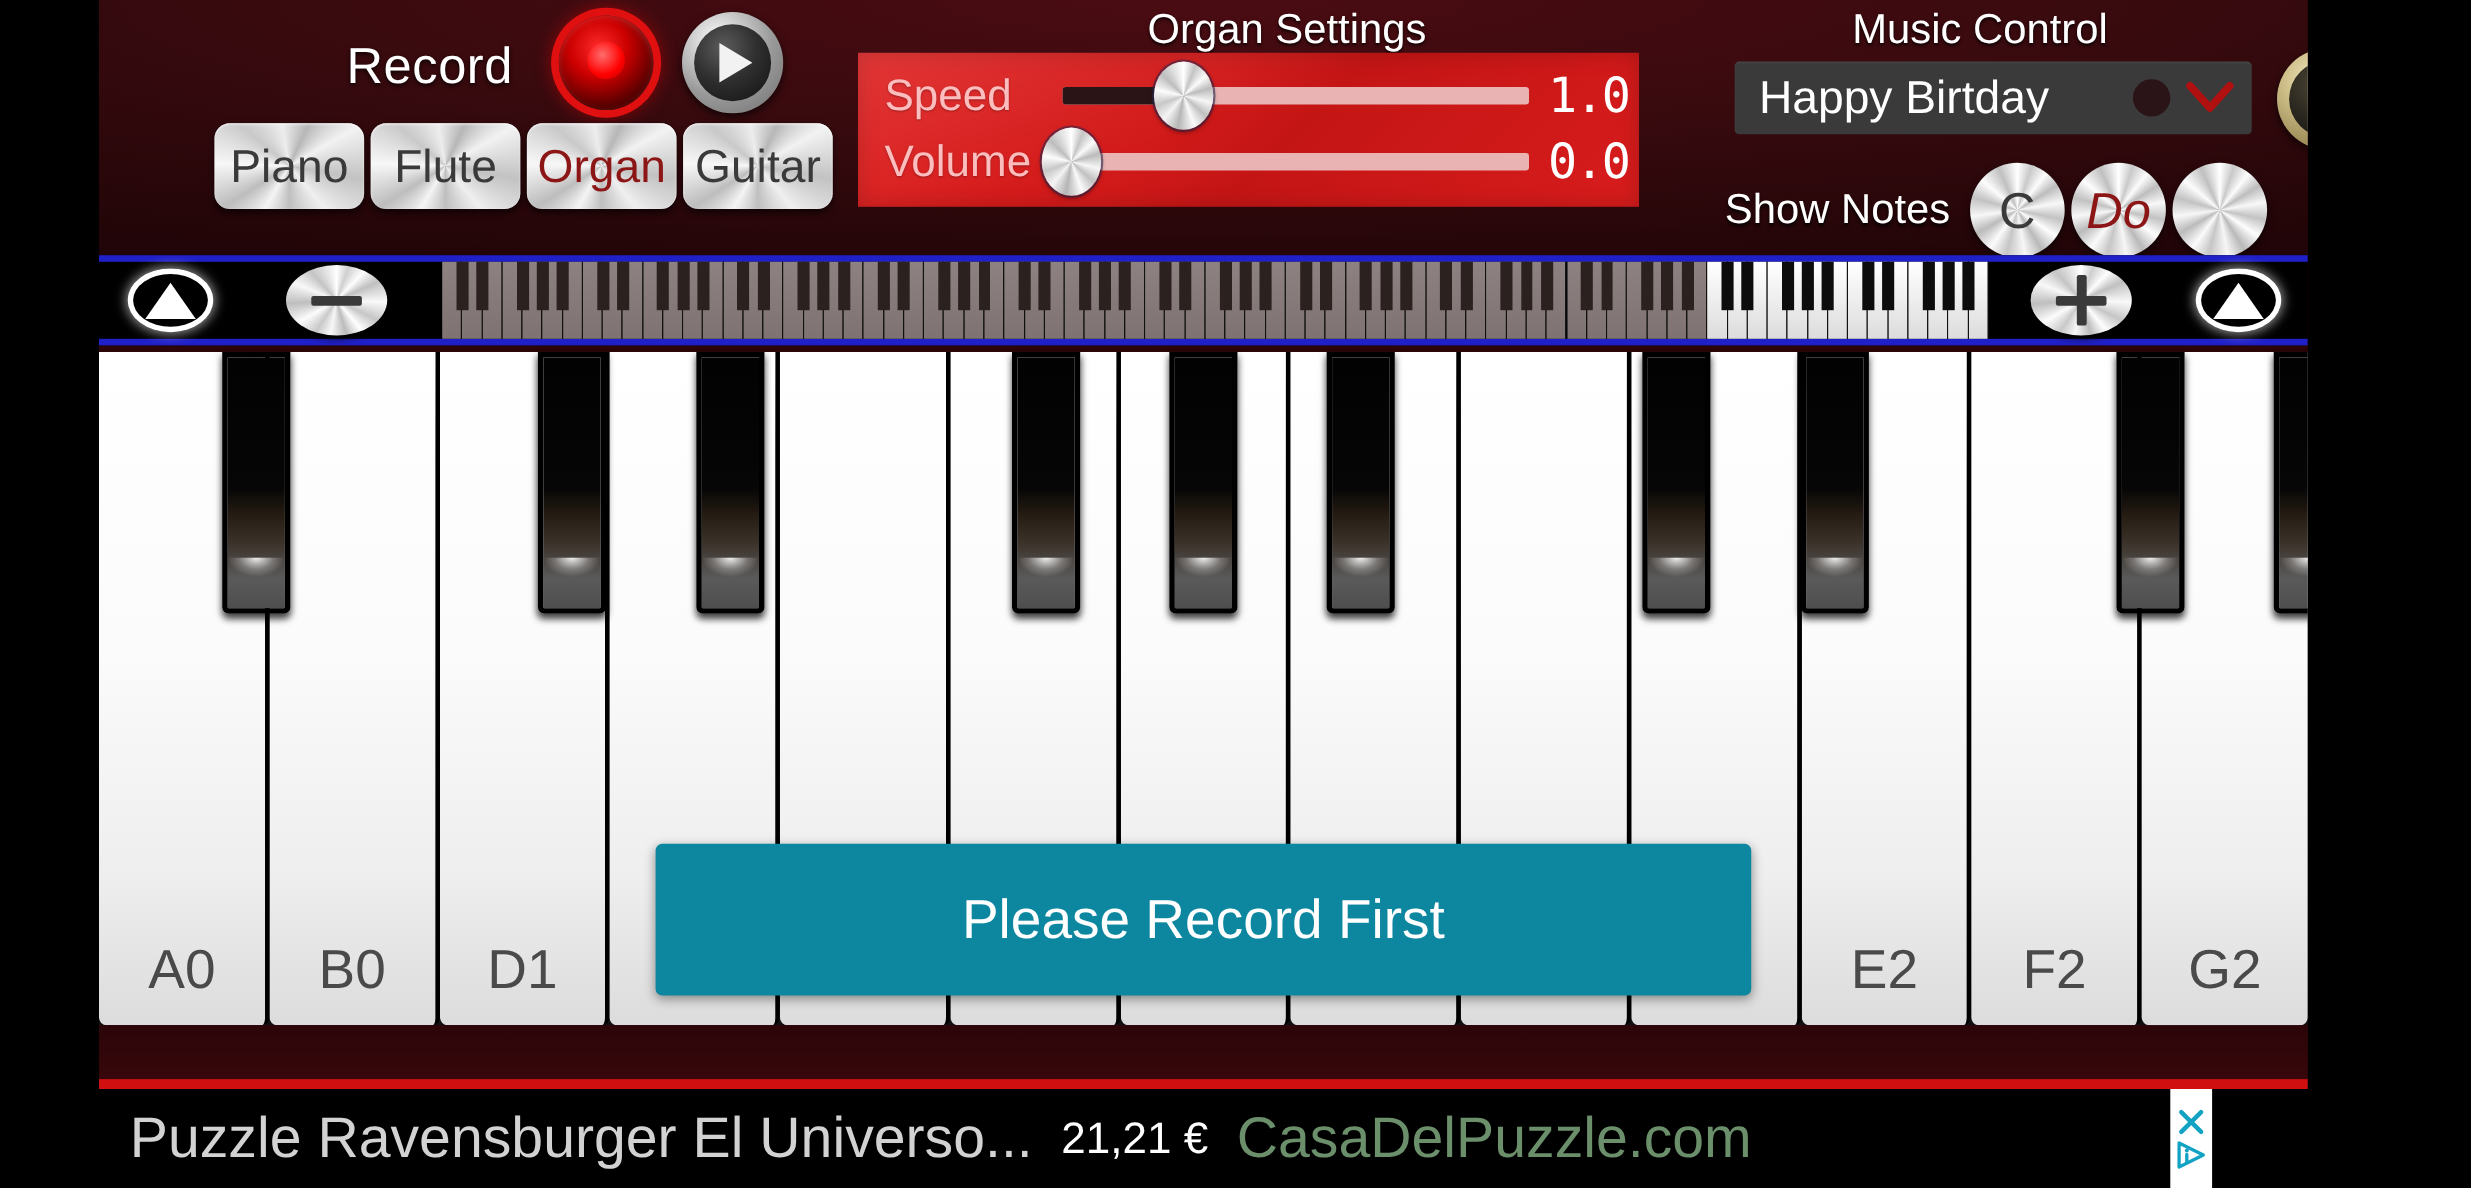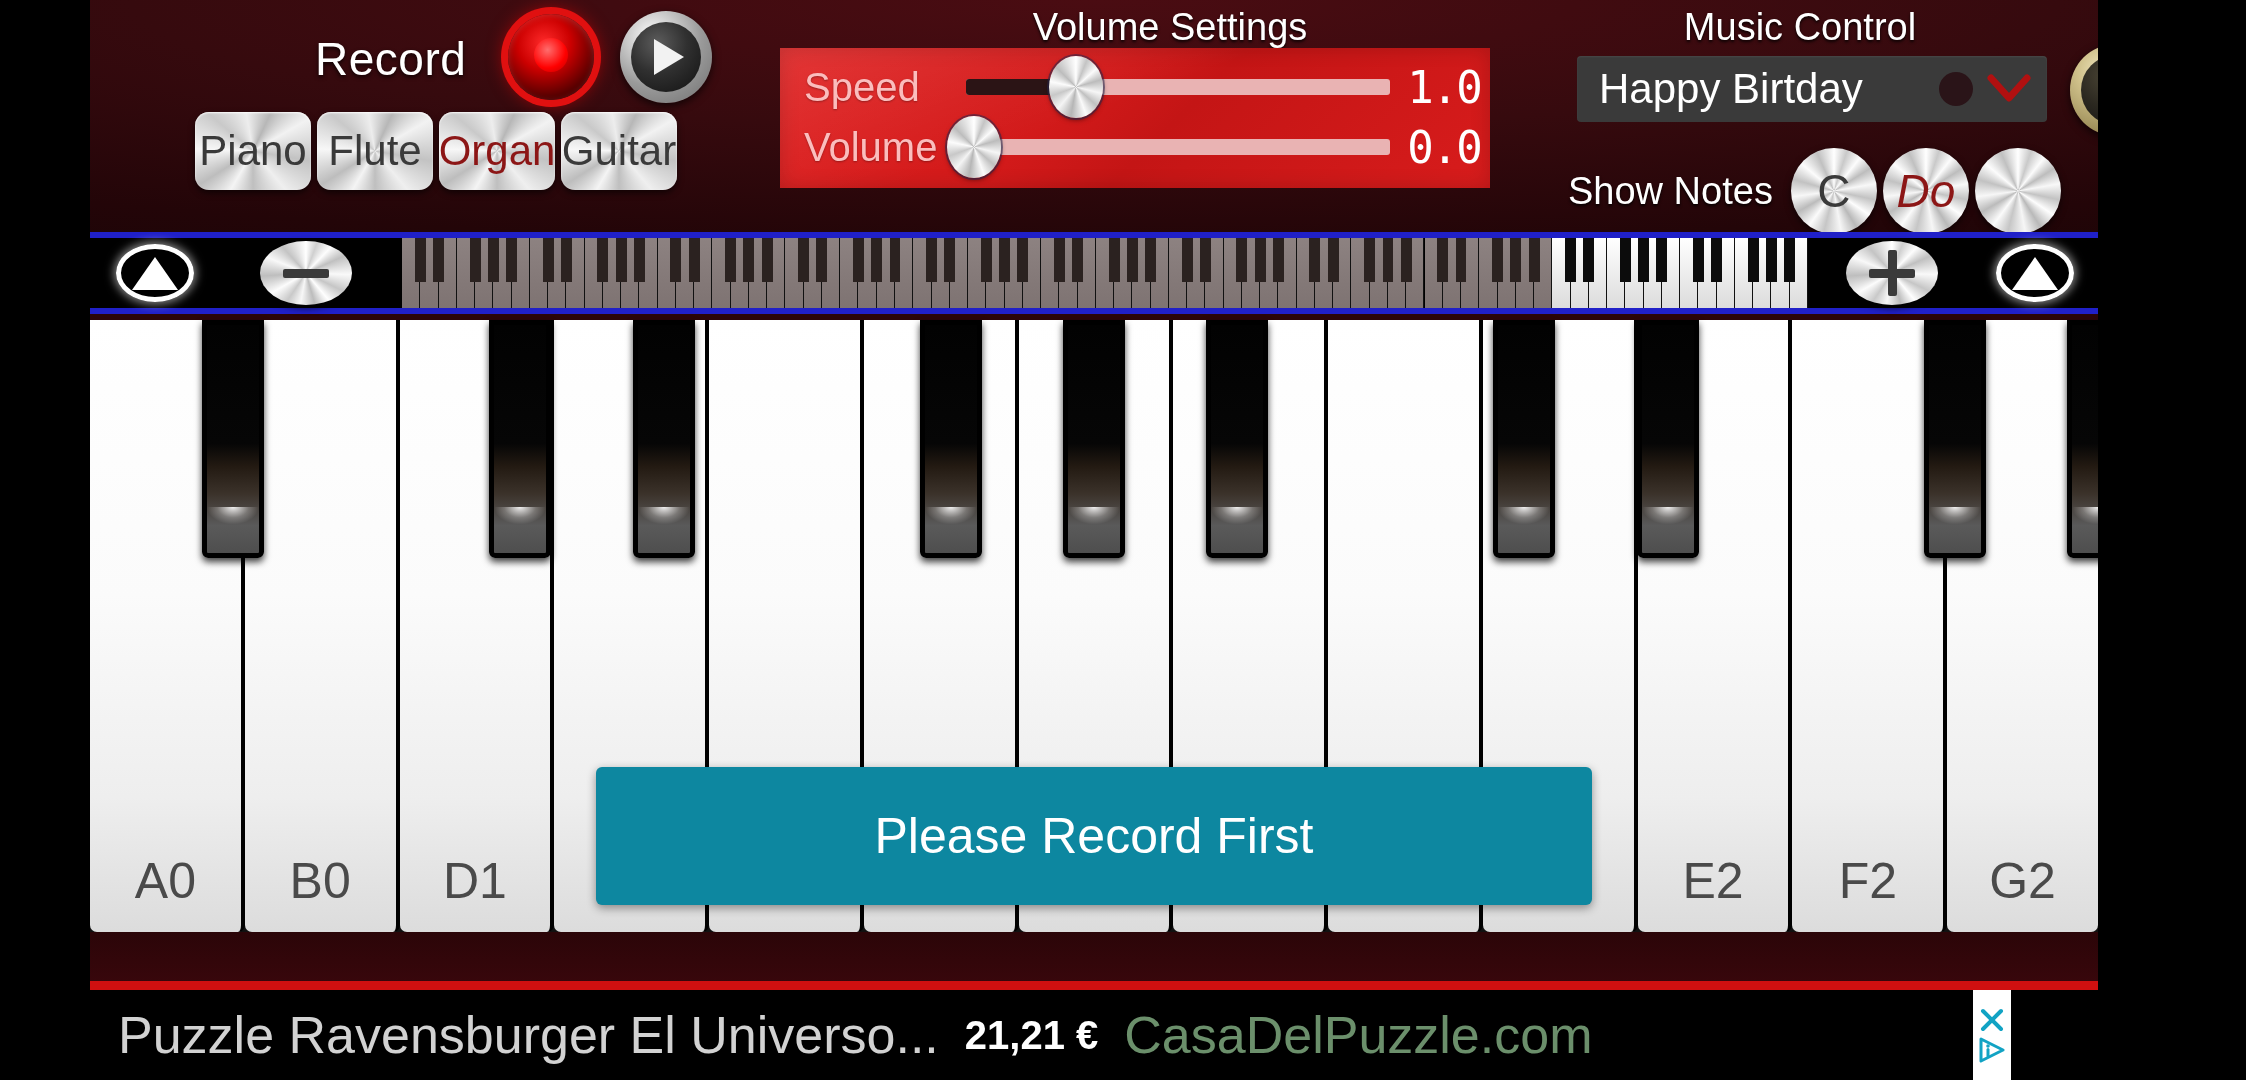--- a/index.html
+++ b/index.html
@@ -76,21 +76,21 @@
     border-bottom: 18px solid transparent;
     border-left: 30px solid #f2f2f2;
   }
 
   
   .instruments {
     position: absolute; left: 105px; top: 112px;
     display: flex; gap: 6px;
   }
   .inst-btn {
-    width: 116px; height: 78px; border-radius: 14px;
+    width: 136px; height: 78px; border-radius: 14px;
     background:
       conic-gradient(from 210deg at 50% 50%,
         #f4f4f4 0deg, #bdbdbd 28deg, #f7f7f7 62deg, #c9c9c9 100deg,
         #ededed 140deg, #b7b7b7 175deg, #f2f2f2 210deg, #c3c3c3 250deg,
         #efefef 290deg, #bfbfbf 330deg, #f4f4f4 360deg);
     box-shadow: 0 3px 6px rgba(0,0,0,.6), inset 0 1px 2px rgba(255,255,255,.9);
     display: flex; align-items: center; justify-content: center;
     font-size: 42px; color: #3a3a3a;
   }
   .inst-btn.selected { color: #8c1616; }
@@ -340,21 +340,21 @@
   .ad-inner {
     position: absolute; left: 118px; top: 0;
     height: 90px; display: flex; align-items: center; gap: 26px;
   }
   .ad-title {
     font-size: 52px; color: #d2d2d2;
     font-family: "Liberation Sans Narrow","Liberation Sans",sans-serif;
     white-space: nowrap;
   }
   .ad-price {
-    font-size: 40px; color: #ffffff; font-weight: bold;
+    font-size: 40px; color: #ffffff; font-weight: normal;
     font-family: "Liberation Sans Narrow","Liberation Sans",sans-serif;
     white-space: nowrap;
   }
   .ad-domain {
     font-size: 52px; color: #6b8f6b;
     font-family: "Liberation Sans Narrow","Liberation Sans",sans-serif;
     white-space: nowrap;
   }
   .ad-icons {
     position: absolute; right: 56px; top: 0;
@@ -391,21 +391,21 @@
           <span>Flute</span>
         </div>
         <div class="inst-btn selected">
           <span>Organ</span>
         </div>
         <div class="inst-btn">
           <span>Guitar</span>
         </div>
       </div>
 
-      <div class="ms-title">Volume Settings</div>
+      <div class="ms-title">Organ Settings</div>
       <div class="ms-panel">
 
         <div class="slider-row speed">
           <div class="sl-label">Speed</div>
           <div class="sl-track">
             <div class="sl-fill" style="width:26%"></div>
             <div class="sl-knob" style="left:26%"></div>
           </div>
           <div class="sl-val">1.0</div>
         </div>

